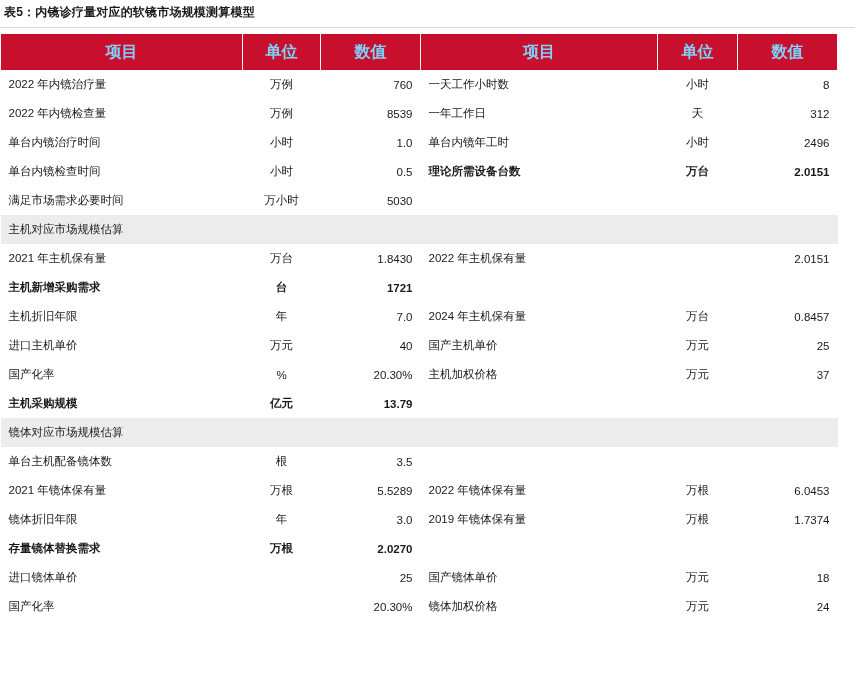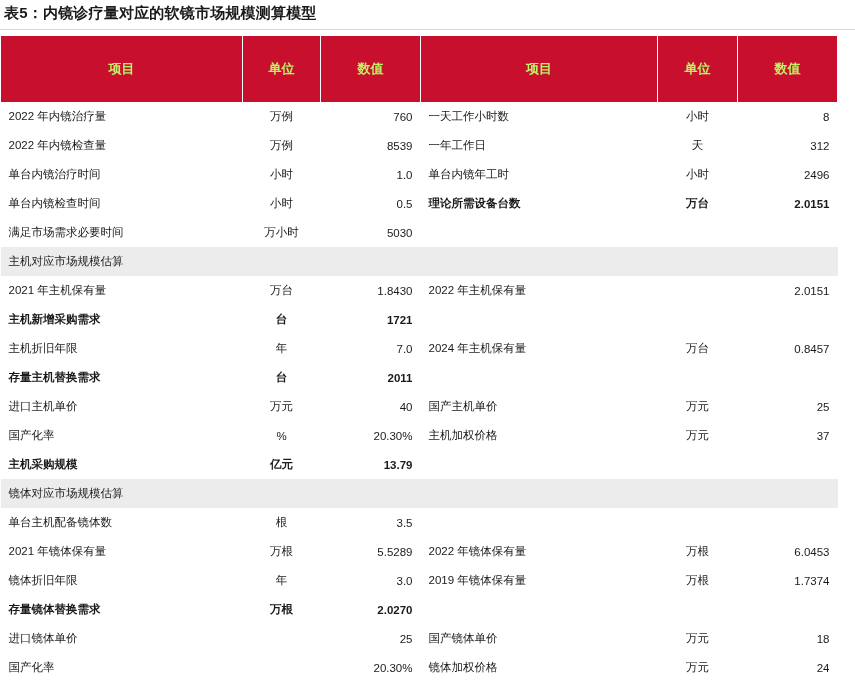--- a/index.html
+++ b/index.html
@@ -16,44 +16,44 @@
     overflow: hidden;
   }
   .page {
     position: relative;
     width: 855px;
     height: 691px;
     box-sizing: border-box;
   }
   .title-bar {
     padding: 4px 4px 6px 4px;
-    font-size: 15px;
+    font-size: 12px;
     font-weight: bold;
     color: #1a1a1a;
     letter-spacing: 0.2px;
   }
   .title-rule {
     height: 1px;
     background: #d8d8d8;
     margin: 0 0 0 0;
   }
   table.main {
     border-collapse: collapse;
     width: 837px;
     margin: 6px 0 0 0;
     table-layout: fixed;
     font-size: 11.5px;
   }
   table.main th {
     background: #C8102E;
-    color: #bef264;
+    color: #7dd3fc;
     font-weight: bold;
-    font-size: 13px;
+    font-size: 16px;
     height: 24px;
-    padding: 21px 6px;
+    padding: 6px 6px;
     text-align: center;
     border: 1px solid #ffffff;
     border-top: none;
     border-bottom: none;
   }
   table.main td {
     height: 25px;
     padding: 2px 8px;
     border: none;
     vertical-align: middle;
@@ -168,28 +168,20 @@
         </tr>
         <tr>
           <td class="c-item indent">主机折旧年限</td>
           <td class="c-unit">年</td>
           <td class="c-val">7.0</td>
           <td class="c-item indent">2024 年主机保有量</td>
           <td class="c-unit">万台</td>
           <td class="c-val">0.8457</td>
         </tr>
         <tr>
-          <td class="c-item indent bold">存量主机替换需求</td>
-          <td class="c-unit bold">台</td>
-          <td class="c-val bold">2011</td>
-          <td class="c-item indent"></td>
-          <td class="c-unit"></td>
-          <td class="c-val"></td>
-        </tr>
-        <tr>
           <td class="c-item indent">进口主机单价</td>
           <td class="c-unit">万元</td>
           <td class="c-val">40</td>
           <td class="c-item indent">国产主机单价</td>
           <td class="c-unit">万元</td>
           <td class="c-val">25</td>
         </tr>
         <tr>
           <td class="c-item indent">国产化率</td>
           <td class="c-unit">%</td>

